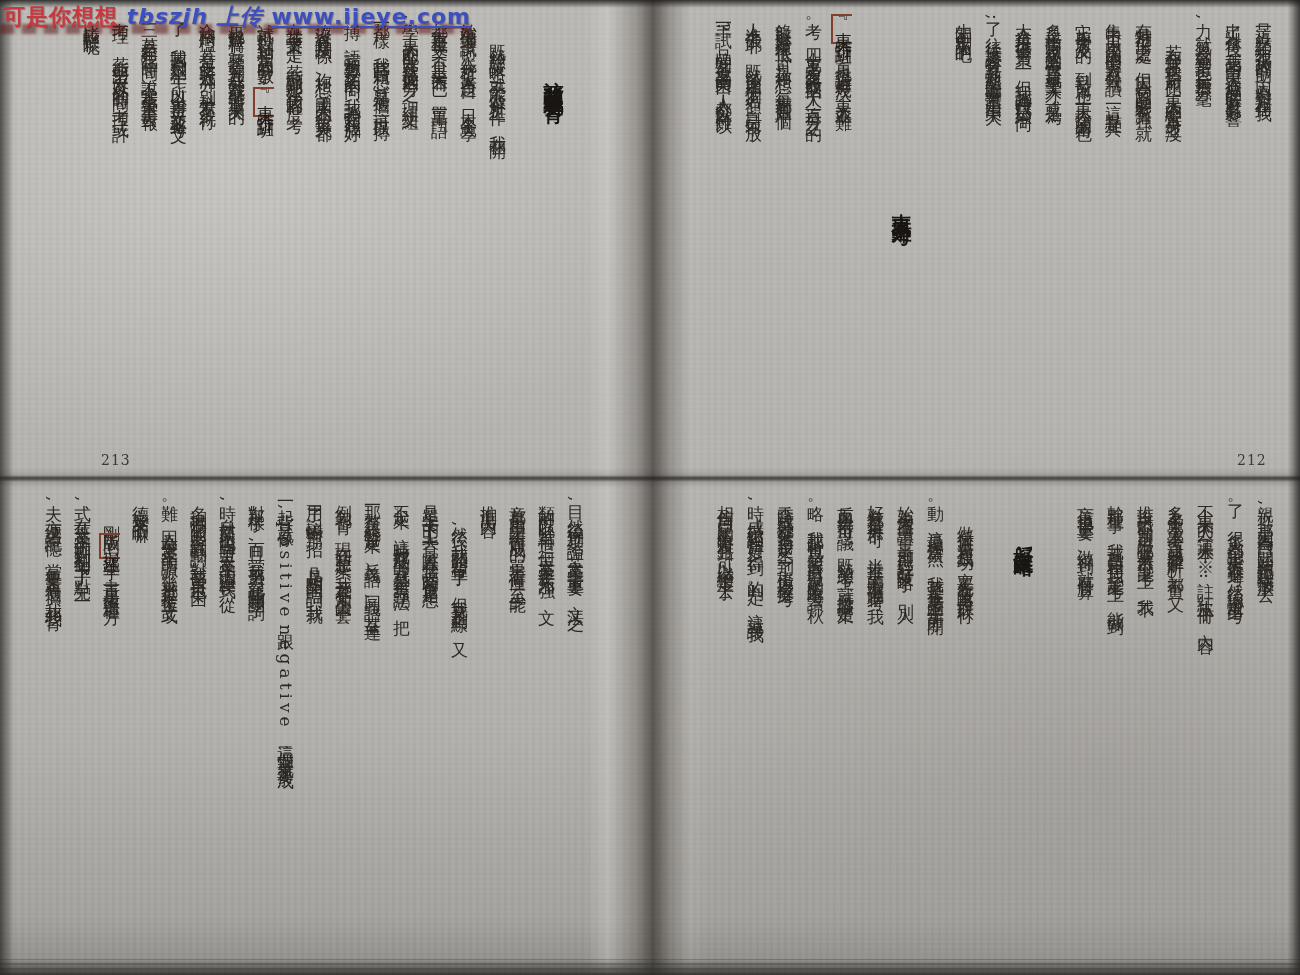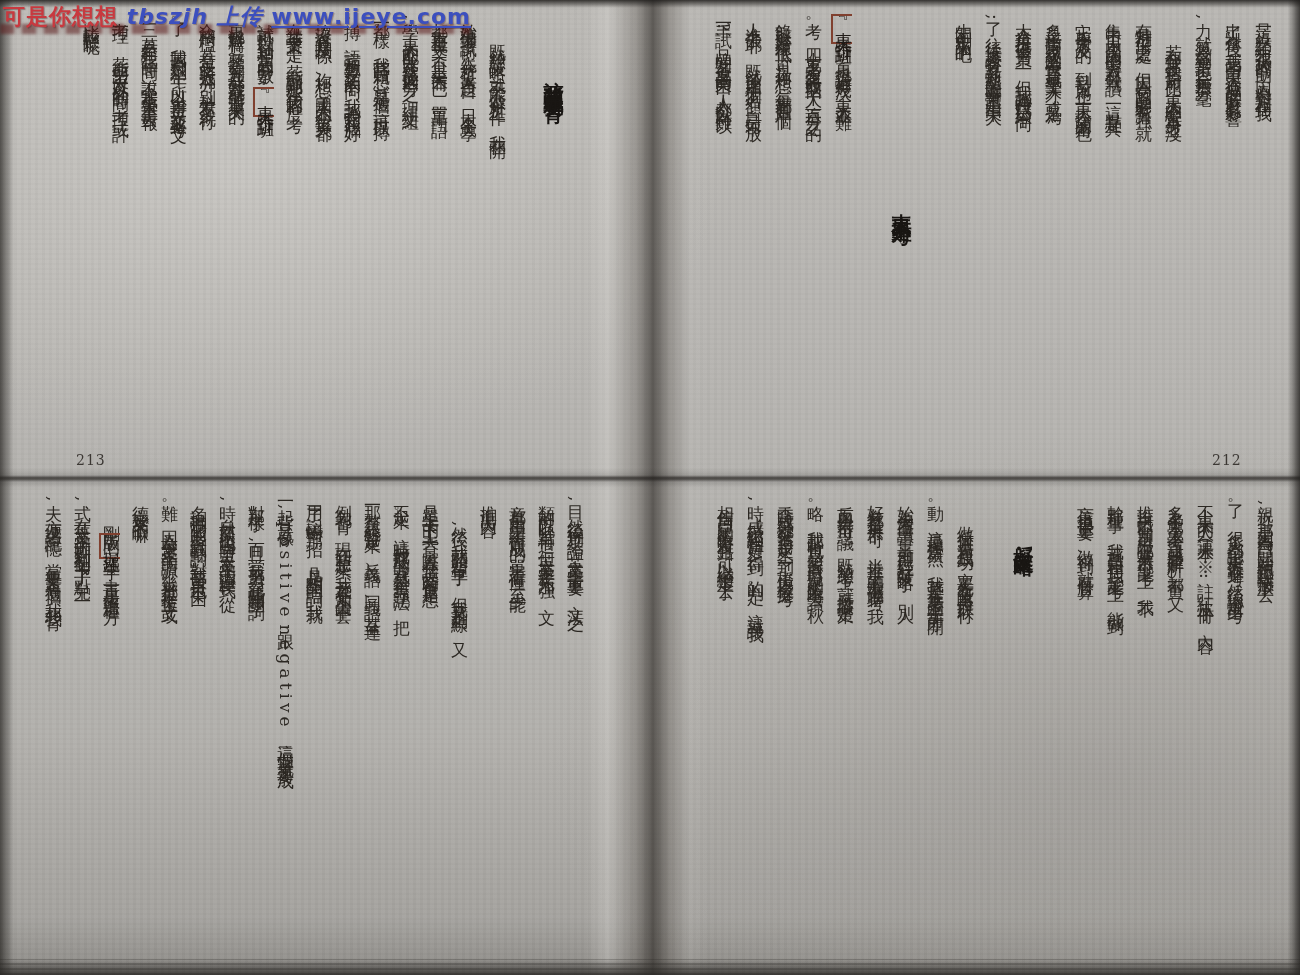--- a/index.html
+++ b/index.html
@@ -50,21 +50,21 @@
   .t212-bot  .col.head{margin-top:40px;}
   .t213-top  .col.head{margin-top:55px;}
   .kw{border:2px solid #80402f;padding:3px 1px;color:#201b17;}
 
   .t212-top{left:702px;top:10px;width:570px;height:458px;}
   .t212-bot{left:704px;top:492px;width:570px;height:472px;}
   .t213-top{left:70px;top:10px;width:494px;height:458px;}
   .t213-bot{left:32px;top:492px;width:552px;height:472px;}
 
   
-  .pagenum{position:absolute;font-size:14px;color:#3c3834;letter-spacing:1px;}
+  .pagenum{position:absolute;font-size:14px;color:#3c3834;letter-spacing:1px;margin-left:25px;}
   .pn-213{left:76px;top:452px;}
   .pn-212{left:1212px;top:452px;}
 
   
   .watermark{position:absolute;left:3px;top:2px;white-space:nowrap;
     font-family:"DejaVu Sans","Liberation Sans",sans-serif;
     font-size:22px;font-weight:bold;letter-spacing:1px;
     text-shadow:1px 1px 1px rgba(60,20,20,0.35);}
   .wm-red{color:#c8393f;}
   .wm-blue{color:#3c4fbe;font-style:italic;}

